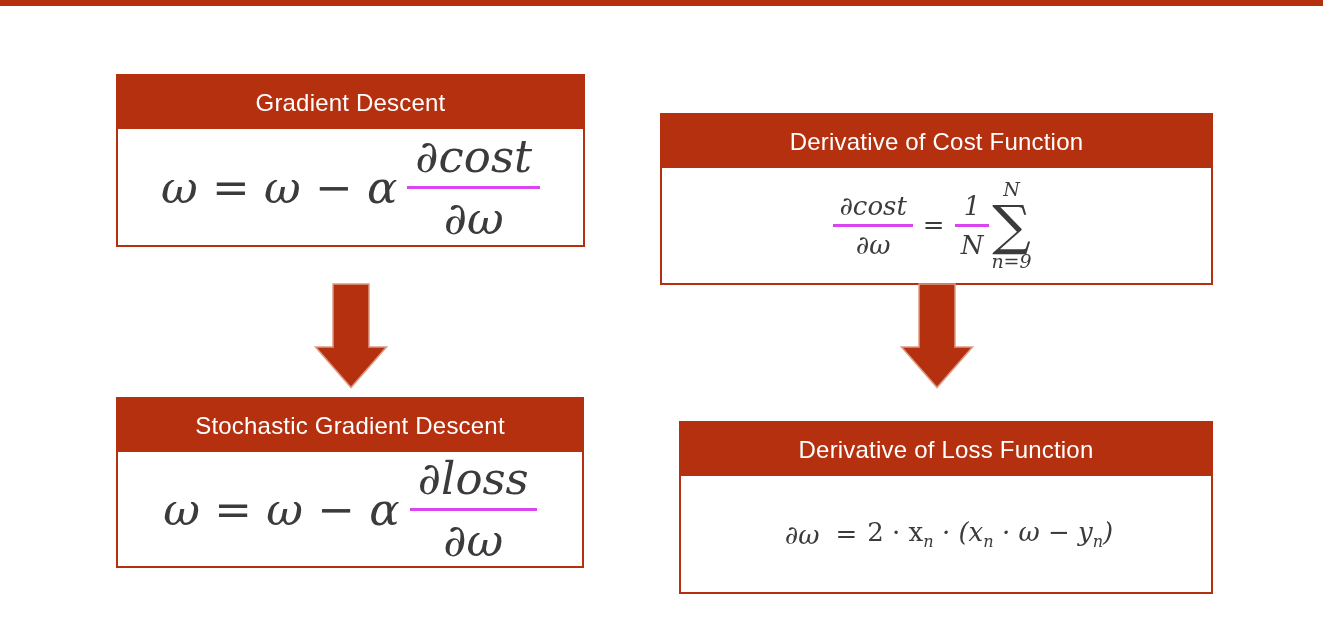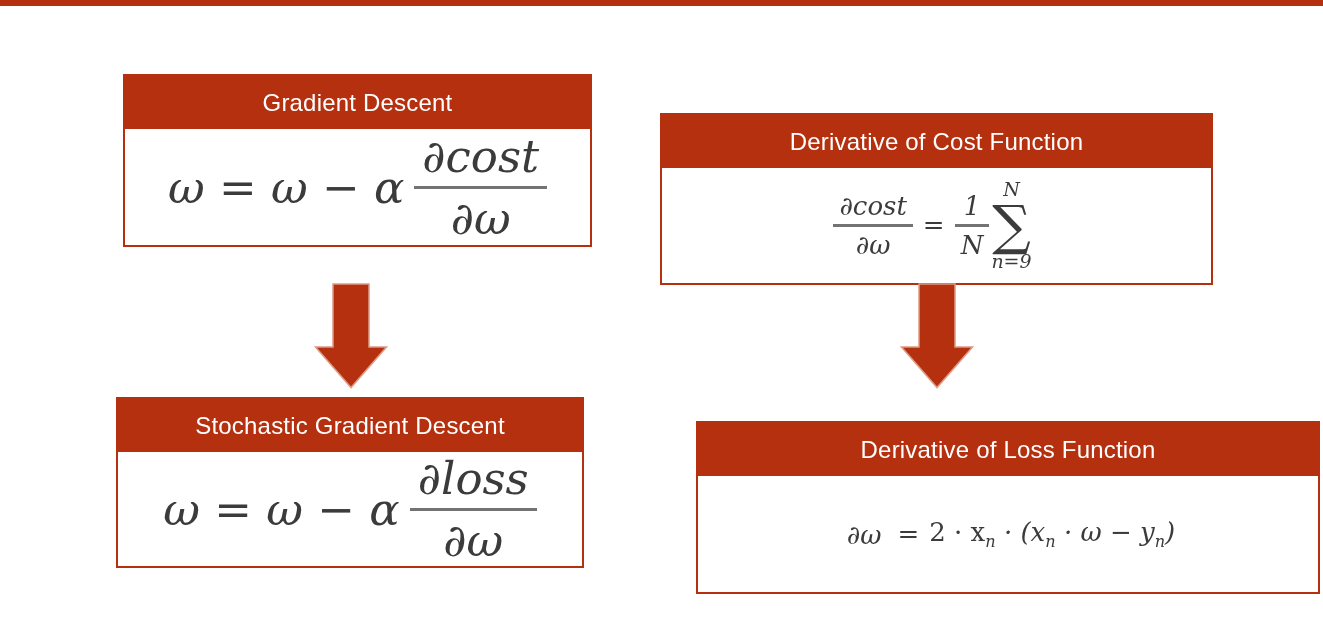--- a/index.html
+++ b/index.html
@@ -42,21 +42,21 @@
     white-space:pre;
   }
   .math-lg { font-size:45px; }
   .math-md { font-size:26px; }
   .up { font-style:normal; }
   .frac {
     display:inline-flex; flex-direction:column;
     text-align:center;
     margin-left:10px;
   }
-  .frac .num { padding:0 8px 3px 8px; border-bottom:3px solid #737373;font-style:italic; }
+  .frac .num { padding:0 8px 3px 8px; border-bottom:3px solid #d946ef;font-style:italic; }
   .frac .den { padding:3px 8px 0 8px; }
   .frac-md .num { padding:0 6px 3px 6px; }
   .frac-md .den { padding:3px 6px 0 6px; }
   .frac-first { margin-left:0; }
   .eq { margin:0 10px; }
   .sum {
     display:inline-flex; flex-direction:column; align-items:center;
     margin:0 8px 0 2px;
     line-height:1;
   }
@@ -69,21 +69,21 @@
   .arrow {
     position:absolute;
     width:74px; height:106px;
   }
 </style>
 </head>
 <body>
 
 <div class="topbar"></div>
 
-<div class="box" style="left:116px; top:74px; width:469px; height:173px;margin-left:7px;">
+<div class="box" style="left:116px; top:74px; width:469px; height:173px;">
   <div class="box-header">Gradient Descent</div>
   <div class="box-body">
     <div class="math math-lg">
       <span>ω = ω − α</span>
       <span class="frac">
         <span class="num">∂cost</span>
         <span class="den">∂ω</span>
       </span>
     </div>
   </div>
@@ -125,21 +125,21 @@
     <div class="math math-lg">
       <span>ω = ω − α</span>
       <span class="frac">
         <span class="num">∂loss</span>
         <span class="den">∂ω</span>
       </span>
     </div>
   </div>
 </div>
 
-<div class="box" style="left:696px; top:421px; width:624px; height:173px;">
+<div class="box" style="left:679px; top:421px; width:534px; height:173px;">
   <div class="box-header">Derivative of Loss Function</div>
   <div class="box-body">
     <div class="math math-md">
       <span class="frac frac-md frac-first">
         <span class="den">∂ω</span>
       </span>
       <span class="eq up">=</span>
       <span><span class="up">2 · x</span><span class="sb">n</span><span> · (x</span><span class="sb">n</span><span> · ω − y</span><span class="sb">n</span><span>)</span></span>
     </div>
   </div>

